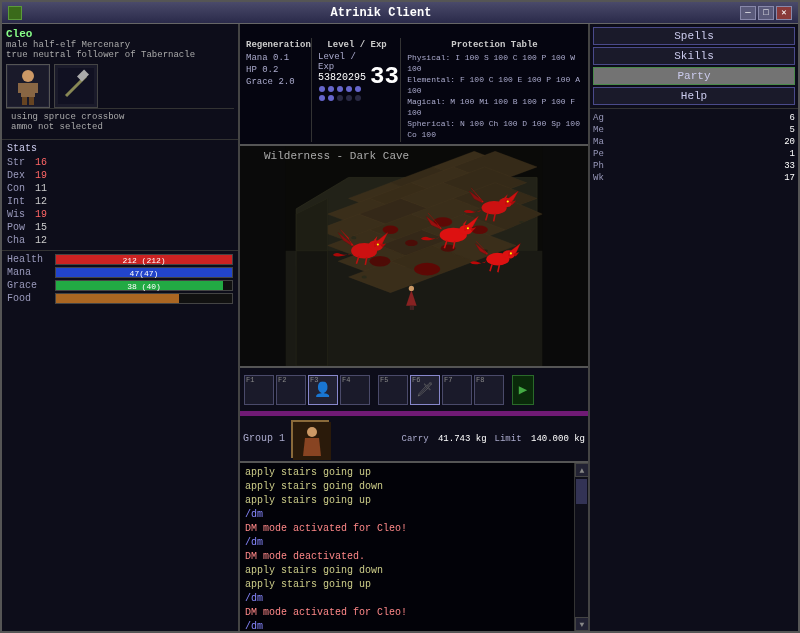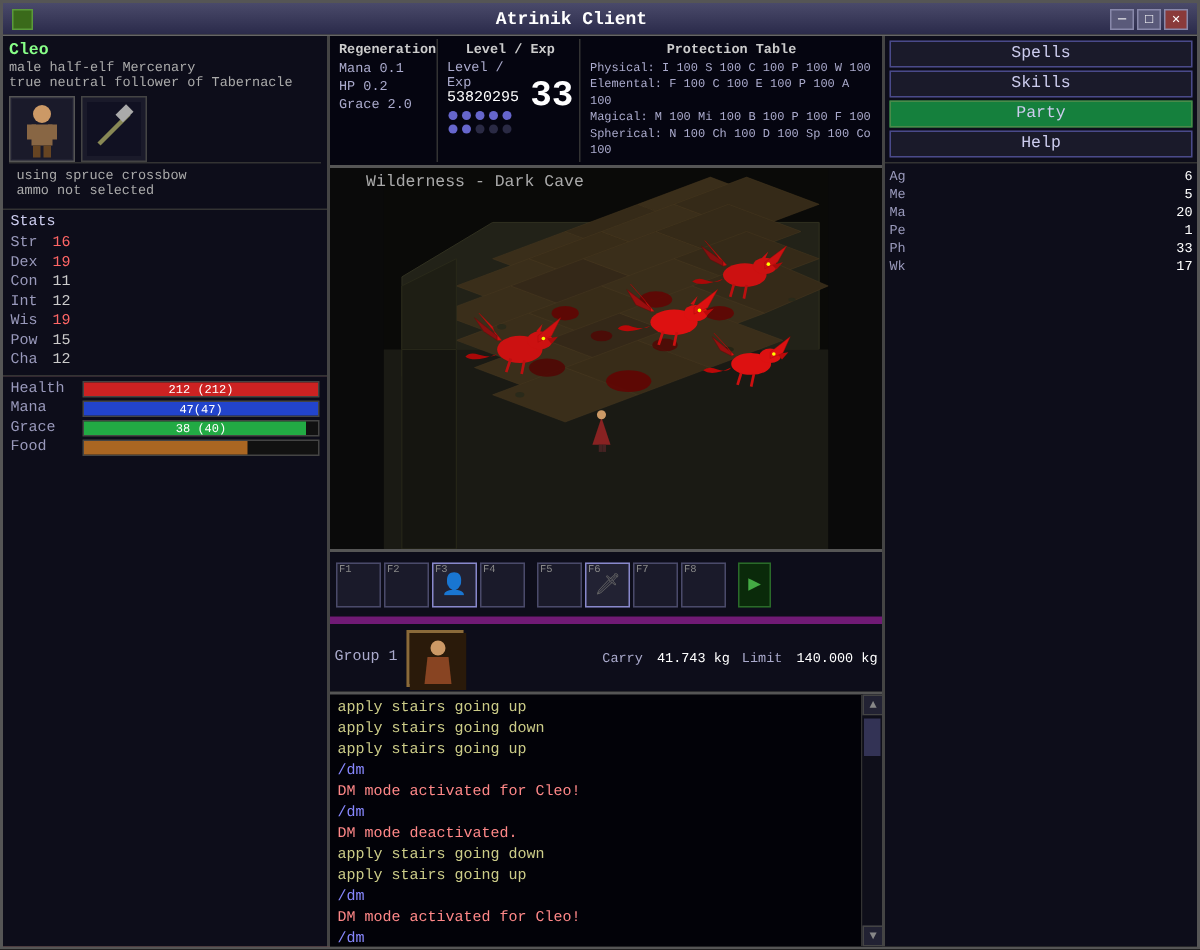--- a/index.html
+++ b/index.html
@@ -57,21 +57,21 @@
     }
 
     #content-row {
       display: flex;
       flex: 1;
       overflow: hidden;
     }
 
     
     #sidebar {
-      width: 218px;
+      width: 238px;
       background: #fca5a5;
       display: flex;
       flex-direction: column;
       border-right: 2px solid #444;
     }
 
     
     #center-area {
       flex: 1;
       display: flex;
@@ -173,20 +173,21 @@
       display: flex;
       background: #050510;
       border-bottom: 2px solid #555;
       padding: 2px;
       gap: 2px;
     }
 
     .ch-section {
       padding: 2px 4px;
       border-right: 1px solid #333;
+      margin-top: 12px;
     }
     .ch-section:last-child { border-right: none; }
     .ch-title { color: #cccccc; font-size: 9px; margin-bottom: 2px; text-align: center; font-weight: bold; }
     .chr-row { font-size: 9px; color: #aaaacc; line-height: 12px; }
     .chp-row { color: #aaaacc; line-height: 11px; }
 
     
     #game-area {
       flex: 1;
       background: #0a0a0a;
@@ -308,21 +309,21 @@
     }
     .rs-skillbtn {
       background: #1a1a2a;
       border: 1px solid #4a4a8a;
       color: #ccccee;
       font-size: 11px;
       padding: 2px 4px;
       text-align: center;
       cursor: pointer;
     }
-    .rs-skillbtn.party { background: #15803d; border-color: #4a8a4a; }
+    .rs-skillbtn.party { background: #737373; border-color: #4a8a4a; }
 
     
     #rs-skillstats {
       padding: 3px;
       font-size: 9px;
     }
     .rss-col1 { width: 20px; }
     .rss-col3 { width: 30px; text-align: right; color: #cccccc; }
     .rss-row { display: flex; line-height: 12px; }
 

